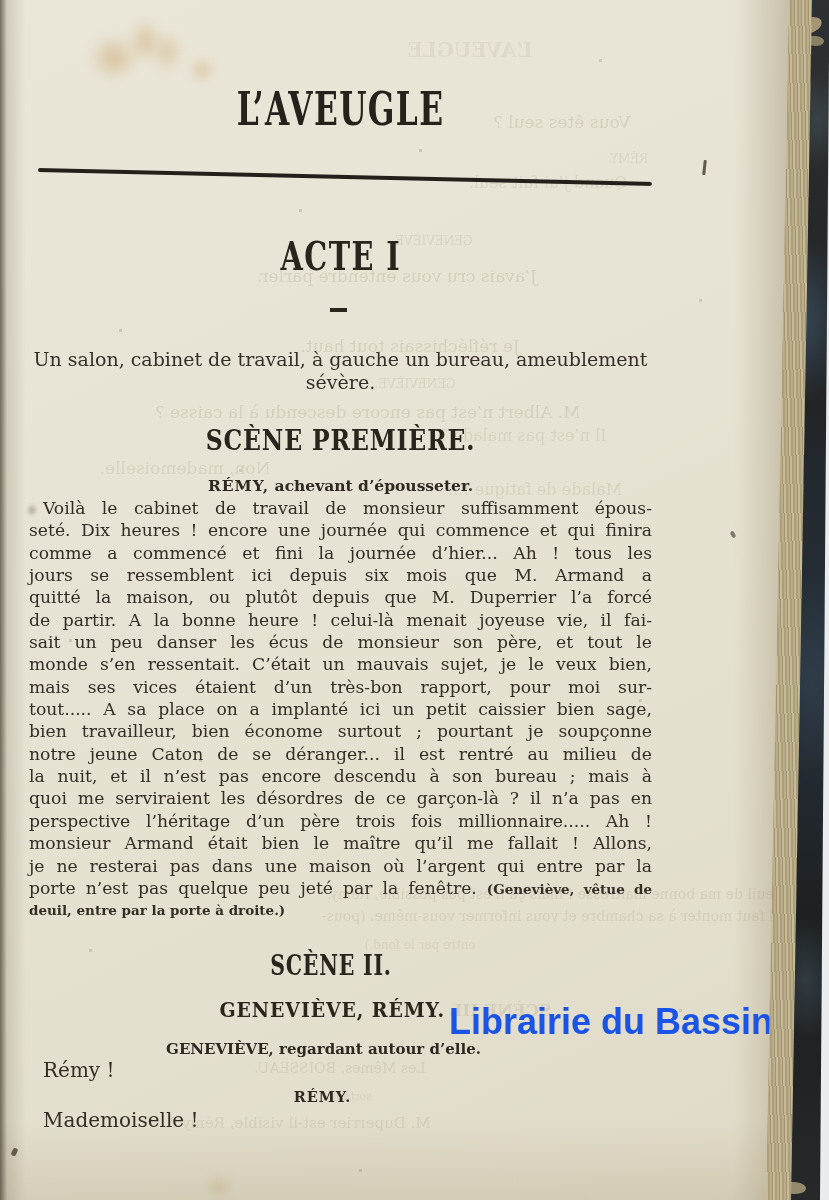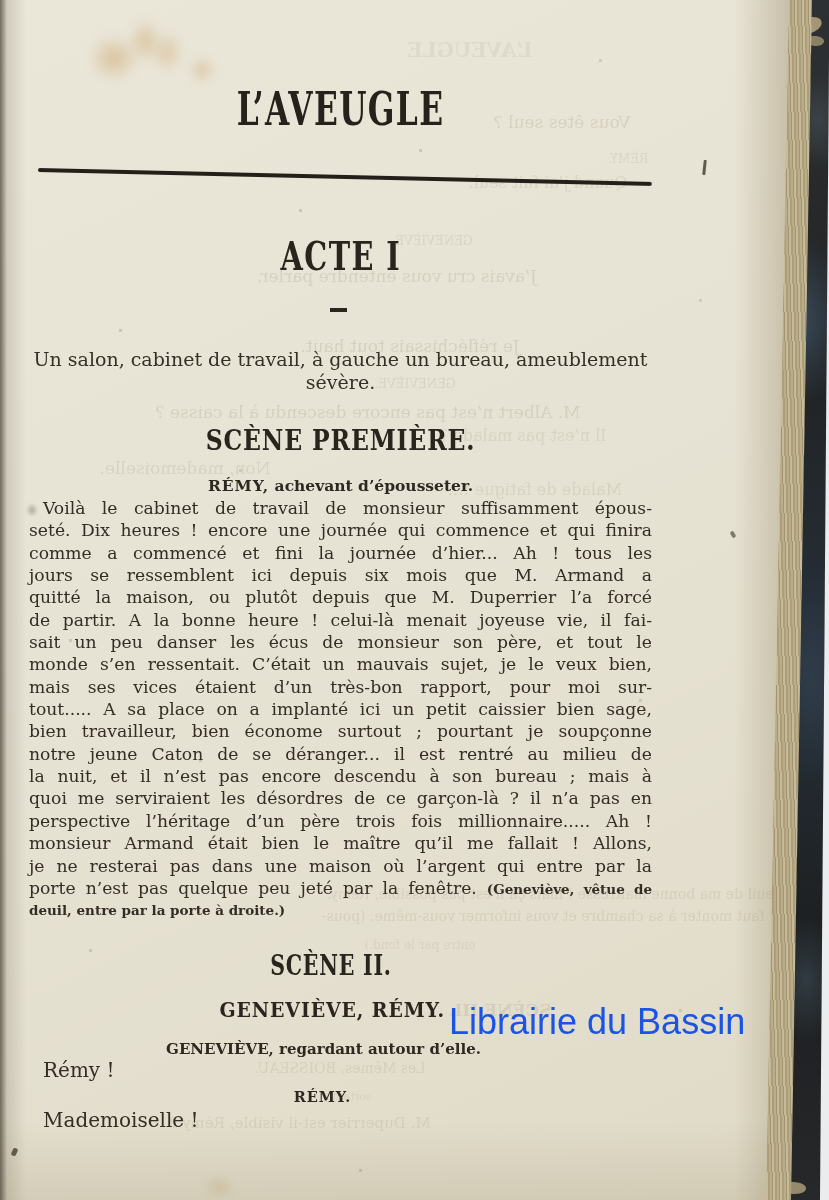--- a/index.html
+++ b/index.html
@@ -90,21 +90,21 @@
   .scene2-heading{top:950px;font-size:27px;font-weight:bold;color:#29241c;letter-spacing:1px;transform:translateX(-10px);}
   .scene2-heading .compress{transform:scaleX(.76);}
   .scene2-chars{top:997px;font-size:21px;font-weight:bold;color:#2b251d;letter-spacing:1px;transform:translateX(-8px);}
   .scene2-chars .compress{transform:scaleX(.9);}
   .scene2-dir{top:1040px;font-size:15px;font-weight:bold;color:#2e2820;transform:translateX(-17px);}
   .dlg-left{position:absolute;left:43px;font-size:20px;color:#332d24;}
   .dlg1{top:1058px;}
   .dlg3{top:1108px;}
   .dlg-speaker{top:1088px;font-size:14.5px;font-weight:bold;letter-spacing:1px;color:#2e2820;transform:translateX(-18px);}
   .watermark{position:absolute;left:449px;top:1001px;
-    font-family:"Liberation Sans", sans-serif;font-size:36px;font-weight:400;
+    font-family:"Liberation Sans", sans-serif;font-size:36px;font-weight:700;
     white-space:nowrap;z-index:30;}
   .left-gutter{position:absolute;left:0;top:0;width:7px;height:1200px;
     background:linear-gradient(to right, rgba(45,38,26,.55), rgba(45,38,26,0));}
 </style>
 </head>
 <body>
 
 <div class="board"></div>
 <div class="fray f1"></div>
 <div class="fray f2"></div>

